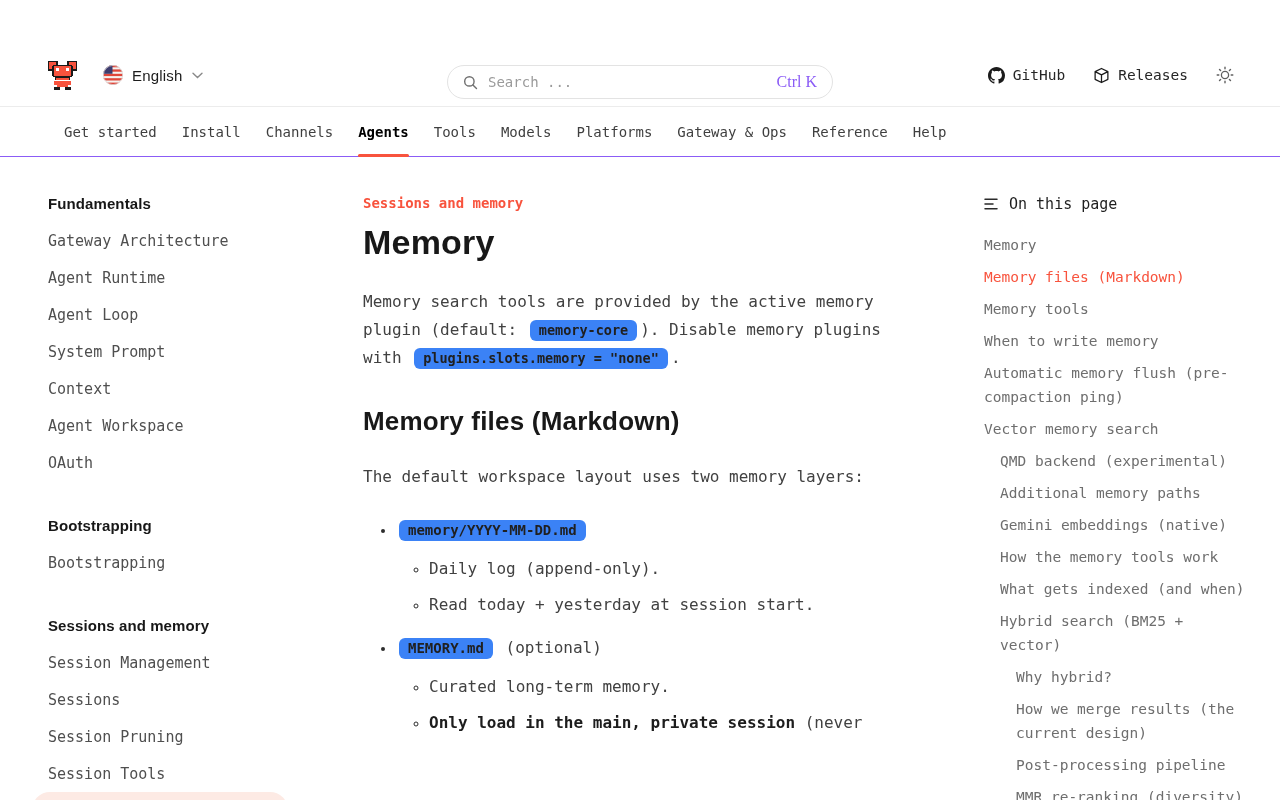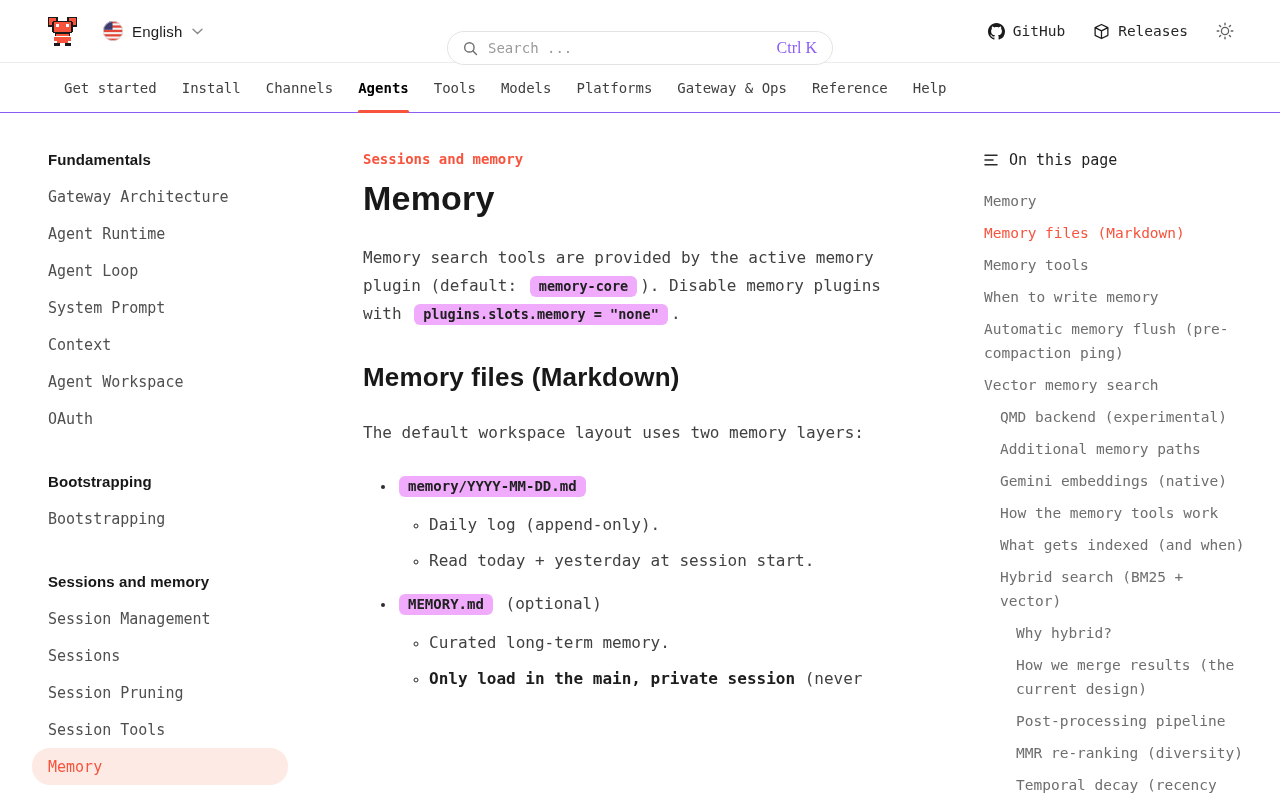--- a/index.html
+++ b/index.html
@@ -2,25 +2,25 @@
 <html><head>
 <meta charset="utf-8">
 <style>
   * { margin:0; padding:0; box-sizing:border-box; }
   html,body { width:1280px; height:800px; overflow:hidden; background:#fff;
     font-family:"Liberation Sans", sans-serif; }
   .mono { font-family:"DejaVu Sans Mono", monospace; }
 
   
   .header { position:relative; height:63px; display:flex; align-items:center;
-    padding:0 46px; border-bottom:1px solid #ececec; }
+    padding:0 46px; border-bottom:1px solid #ececec;margin-top:44px; }
   .logo { width:33px; height:33px; display:block; cursor:pointer; }
   .lang { margin-left:24px; display:flex; align-items:center; gap:9px; cursor:pointer; }
   .lang-label { font-size:15px; font-weight:500; color:#1c1c1c; letter-spacing:.2px; }
-  .search { position:absolute; left:50%; top:31px; transform:translateX(-50%);
+  .search { position:absolute; left:50%; top:21px; transform:translateX(-50%);
     width:386px; height:34px; border:1px solid #e3e3e3; border-radius:17px;
     display:flex; align-items:center; gap:10px; padding:0 15px; cursor:text; background:#fff; }
   .search-ph { font-family:"DejaVu Sans Mono", monospace; font-size:14px; color:#9a9a9a; }
   .search-kbd { margin-left:auto; font-family:Liberation Serif, serif;
     font-size:16px; color:#8b5cf6; }
   .hright { margin-left:auto; display:flex; align-items:center; gap:28px; }
   .hlink { display:flex; align-items:center; gap:8px; cursor:pointer;
     font-family:"DejaVu Sans Mono", monospace; font-size:14.5px; color:#262626; }
   .theme-btn { display:flex; align-items:center; cursor:pointer; background:none; border:none; }
 
@@ -53,21 +53,21 @@
 
   
   .breadcrumb { font-family:"DejaVu Sans Mono", monospace; font-size:14px;
     font-weight:700; color:var(--accent); }
   h1.page-title { font-size:34px; font-weight:700; color:#181818; margin-top:12px;
     letter-spacing:.2px; }
   .main p { font-family:"DejaVu Sans Mono", monospace; font-size:16px; line-height:28px;
     color:#414141; margin-top:26px; }
   .main p strong, .main li strong { color:#1d1d1d; font-weight:700; }
   .chip { font-family:"DejaVu Sans Mono", monospace; font-size:13.5px; font-weight:700;
-    color:#202020; background:#f0abfc; border-radius:6px; padding:2px 9px 3px;
+    color:#202020; background:#3b82f6; border-radius:6px; padding:2px 9px 3px;
     margin:0 3px; white-space:nowrap; }
   h2.section-title { font-size:26px; font-weight:700; color:#181818; margin-top:34px;
     letter-spacing:.2px; }
   ul.l1 { margin-top:24px; padding-left:33px; }
   ul.l1 > li { margin-bottom:14px; line-height:30px; }
   ul.l1 > li::marker, ul.l2 > li::marker { color:#2e2e2e; font-size:13px; }
   ul.l1 .chip { font-size:14px; }
   ul.l2 { margin-top:10px; padding-left:33px; }
   ul.l2 > li { margin-bottom:8px; font-family:"DejaVu Sans Mono", monospace;
     font-size:16px; line-height:28px; color:#414141; }

